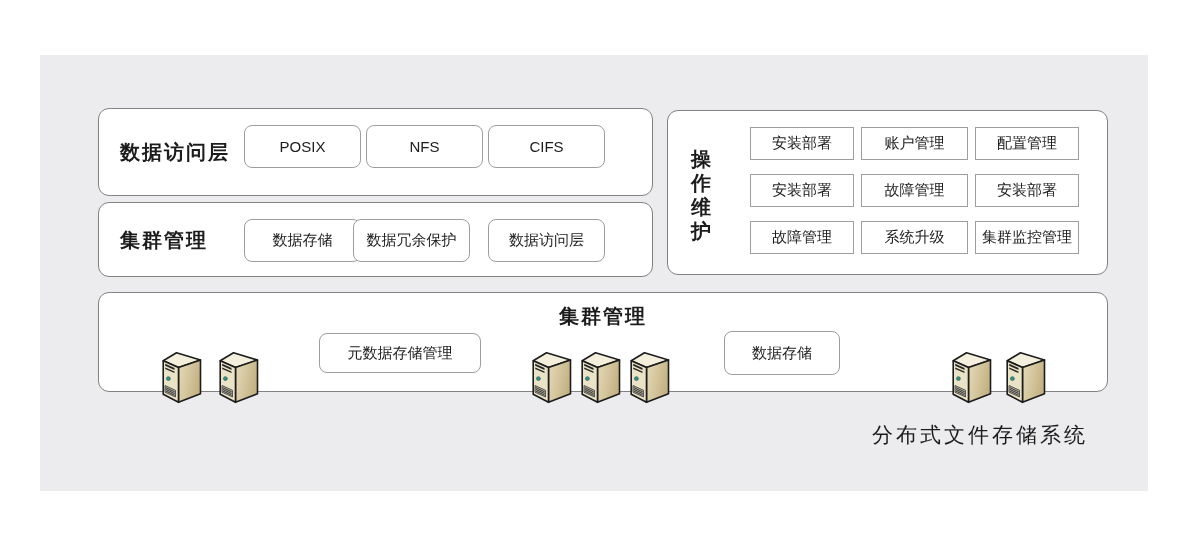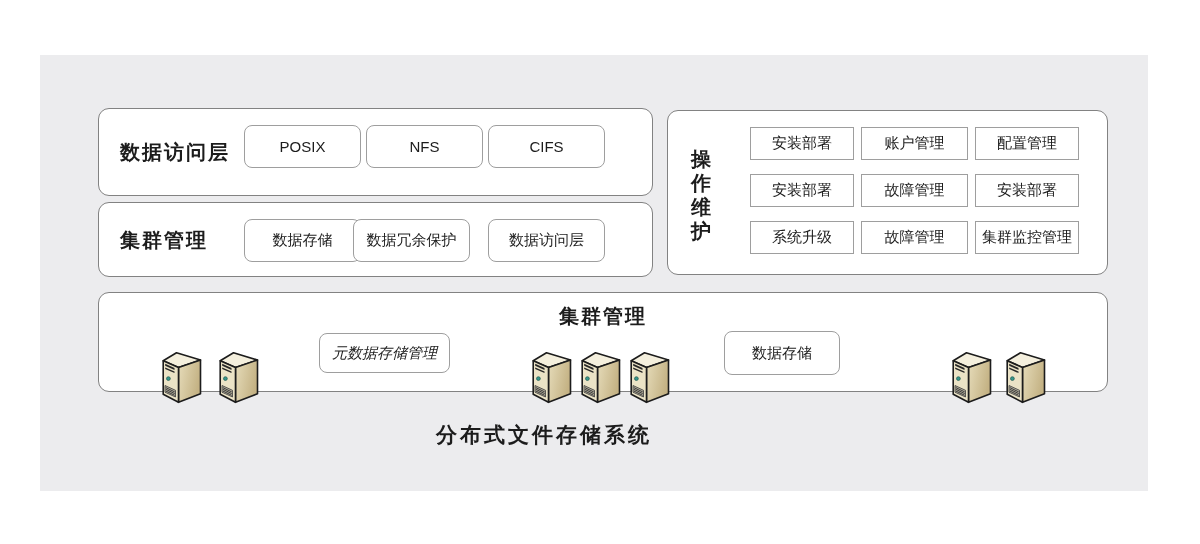--- a/index.html
+++ b/index.html
@@ -46,28 +46,28 @@
   .pill-sm {
     position:relative; background:#ffffff;
     border:1px solid #9e9e9e; border-radius:0;
     display:flex; align-items:center; justify-content:center;
     font-size:15px; white-space:nowrap;
   }
   .storage-title {
     position:absolute; left:0; top:10px; width:100%; text-align:center;
     font-size:20px; font-weight:bold; letter-spacing:2px;
   }
-  .pill-meta    { left:220px; top:40px; width:131px; height:40px;font-style:italic; }
+  .pill-meta    { left:220px; top:40px; width:162px; height:40px; }
   .pill-datastore { left:625px; top:38px; width:116px; height:44px; }
 
   .server { position:absolute; width:42px; height:53px; top:351px; }
 
   .caption {
-    position:absolute; left:0; top:421px; width:1088px; text-align:center;
-    font-size:21px; letter-spacing:3px; font-weight:bold;
+    position:absolute; left:0; top:421px; width:1088px; text-align:right;
+    font-size:21px; letter-spacing:3px; font-weight:normal;
   }
 </style>
 </head>
 <body>
 
 <div class="canvas">
 
   <svg width="0" height="0" style="position:absolute" aria-hidden="true">
     <defs>
       <linearGradient id="srvgrad" x1="0" y1="0" x2="1" y2="0.35">
@@ -112,22 +112,22 @@
         <span>维</span>
         <span>护</span>
       </div>
       <div class="ops-grid">
         <div class="pill-sm">安装部署</div>
         <div class="pill-sm">账户管理</div>
         <div class="pill-sm">配置管理</div>
         <div class="pill-sm">安装部署</div>
         <div class="pill-sm">故障管理</div>
         <div class="pill-sm">安装部署</div>
+        <div class="pill-sm">故障管理</div>
         <div class="pill-sm">系统升级</div>
-        <div class="pill-sm">故障管理</div>
         <div class="pill-sm">集群监控管理</div>
       </div>
     </div>
 
     <div class="box box-storage">
       <div class="storage-title">集群管理</div>
       <div class="pill pill-meta">元数据存储管理</div>
       <div class="pill pill-datastore">数据存储</div>
     </div>
   </div>

